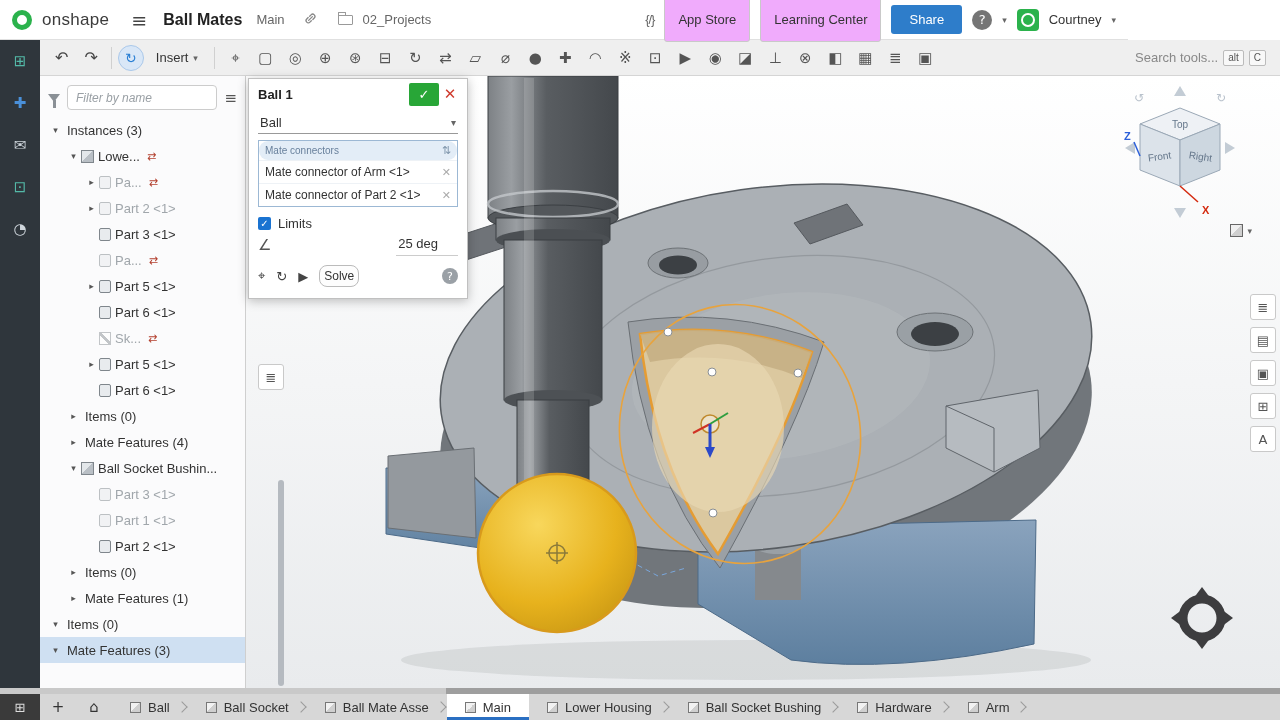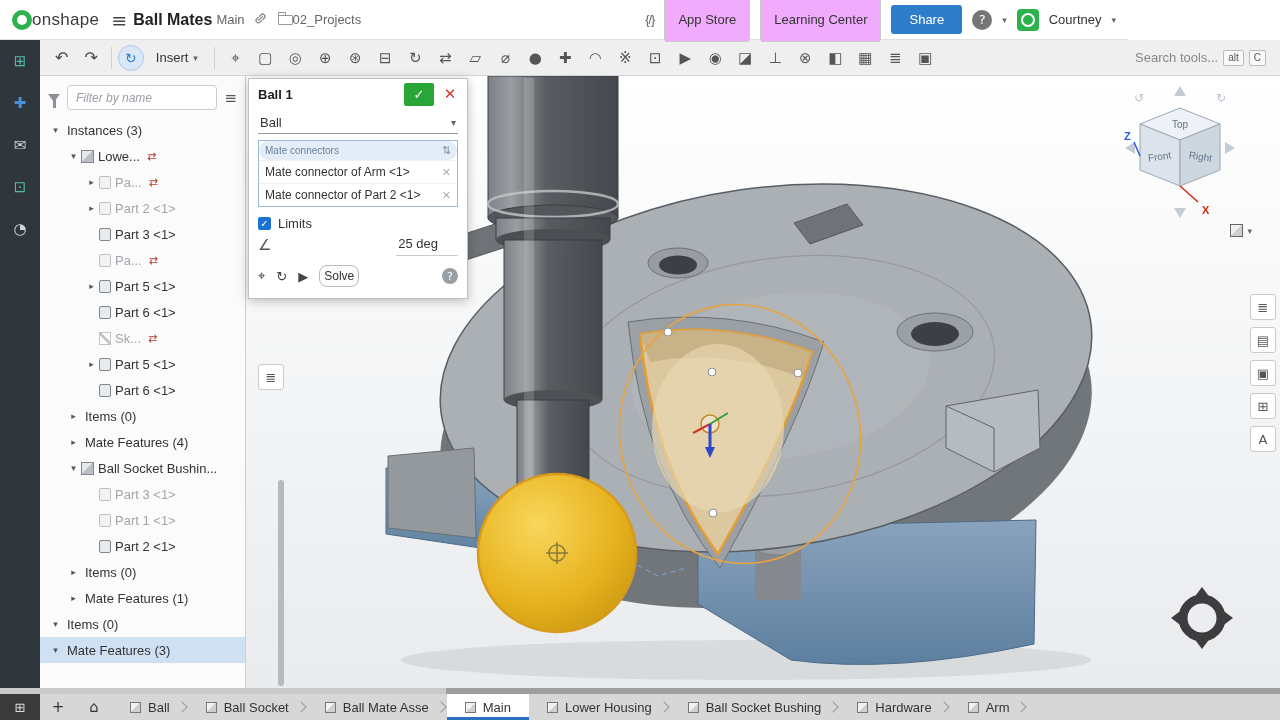--- a/index.html
+++ b/index.html
@@ -1,21 +1,21 @@
 <!DOCTYPE html>
 <html><head>
 <meta charset="utf-8">
 <style>
   * { box-sizing: border-box; margin: 0; padding: 0; }
   html,body { width:1280px; height:720px; overflow:hidden; }
   body { position:relative; font-family:"Liberation Sans","DejaVu Sans",sans-serif; font-size:13px; background:#fff; color:#333; }
   .ic { font-family:"DejaVu Sans",sans-serif; }
 
   
-  #topbar { position:absolute; left:0; top:0; width:1128px; height:40px; background:#fff; border-bottom:1px solid #e0e0e0; display:flex; align-items:center; padding:0 12px; gap:0; z-index:30; }
+  #topbar { position:absolute; left:0; top:0; width:1128px; height:40px; background:#fff; border-bottom:1px solid #e0e0e0; display:flex; align-items:center; padding:0 12px; gap:10px; z-index:30; }
   .logo-mark { width:20px; height:20px; border:5px solid #2bb24c; border-radius:50%; }
   .logo-text { font-size:17px; color:#3c3c3c; letter-spacing:.3px; margin-right:6px; }
   .hamburger { font-size:19px; color:#444; padding:0 6px; cursor:pointer; }
   .doc-title { font-size:16px; font-weight:bold; color:#222; }
   .ws-name { font-size:13px; color:#666; margin-left:4px; }
   .link-ic { margin-left:8px; }
   .folder-ic { width:15px; height:10px; border:1px solid #999; border-radius:1px; position:relative; margin-left:10px; }
   .folder-ic::before { content:""; position:absolute; top:-4px; left:-1px; width:6px; height:3px; border:1px solid #999; border-bottom:none; border-radius:1px 1px 0 0; }
   .proj-name { color:#666; }
   .tb-right { margin-left:auto; display:flex; align-items:center; gap:10px; }
@@ -72,21 +72,21 @@
   #tree-toggle { position:absolute; left:12px; top:288px; width:26px; height:26px; background:#fff; border:1px solid #c9c9c9; border-radius:3px; color:#555; font-size:13px; display:flex; align-items:center; justify-content:center; cursor:pointer; }
   #view-cube { position:absolute; right:40px; top:6px; width:120px; height:148px; cursor:pointer; }
   #view-opts { position:absolute; right:28px; top:148px; display:flex; align-items:center; gap:4px; cursor:pointer; }
   .view-cube-mini { width:13px; height:13px; border:1px solid #666; background:linear-gradient(135deg,#f0f0f0 50%,#cfcfcf 50%); }
   #panel-icons { position:absolute; right:4px; top:218px; display:flex; flex-direction:column; gap:7px; }
   .panel-ic { width:26px; height:26px; background:#fff; border:1px solid #c9c9c9; border-radius:3px; color:#555; font-size:13px; display:flex; align-items:center; justify-content:center; cursor:pointer; }
   #nav-wheel { position:absolute; right:46px; bottom:38px; cursor:pointer; }
 
   
   #dialog { position:absolute; left:248px; top:78px; width:220px; background:#fff; border:1px solid #c0c0c0; box-shadow:0 2px 10px rgba(0,0,0,.25); z-index:40; }
-  .dlg-head { display:flex; align-items:center; height:30px; padding:0 6px 0 9px; gap:5px; }
+  .dlg-head { display:flex; align-items:center; height:30px; padding:0 6px 0 9px; }
   .dlg-title { flex:1; font-weight:bold; font-size:13px; color:#222; }
   .dlg-accept { width:30px; height:23px; background:#28a637; border:none; border-radius:2px; color:#fff; font-size:13px; cursor:pointer; }
   .dlg-cancel { background:none; border:none; color:#cf3a2d; font-size:15px; cursor:pointer; width:22px; }
   .dlg-type { margin:3px 9px 6px 9px; border-bottom:1px solid #999; padding:3px 2px; display:flex; justify-content:space-between; align-items:center; cursor:pointer; }
   .dlg-type .mini-caret { font-size:10px; }
   .dlg-conn { margin:0 9px; border:1px solid #9cb8d4; }
   .conn-head { background:#e3edf7; display:flex; justify-content:space-between; align-items:center; padding:3px 6px; font-size:10px; color:#68809c;border-radius:9px; }
   .conn-sort { font-size:11px; color:#7e95ab; cursor:pointer; }
   .conn-row { display:flex; justify-content:space-between; align-items:center; padding:4px 6px; font-size:12px; border-top:1px solid #eef2f6; cursor:pointer; }
   .conn-x { color:#aaa; font-size:11px; cursor:pointer; }

